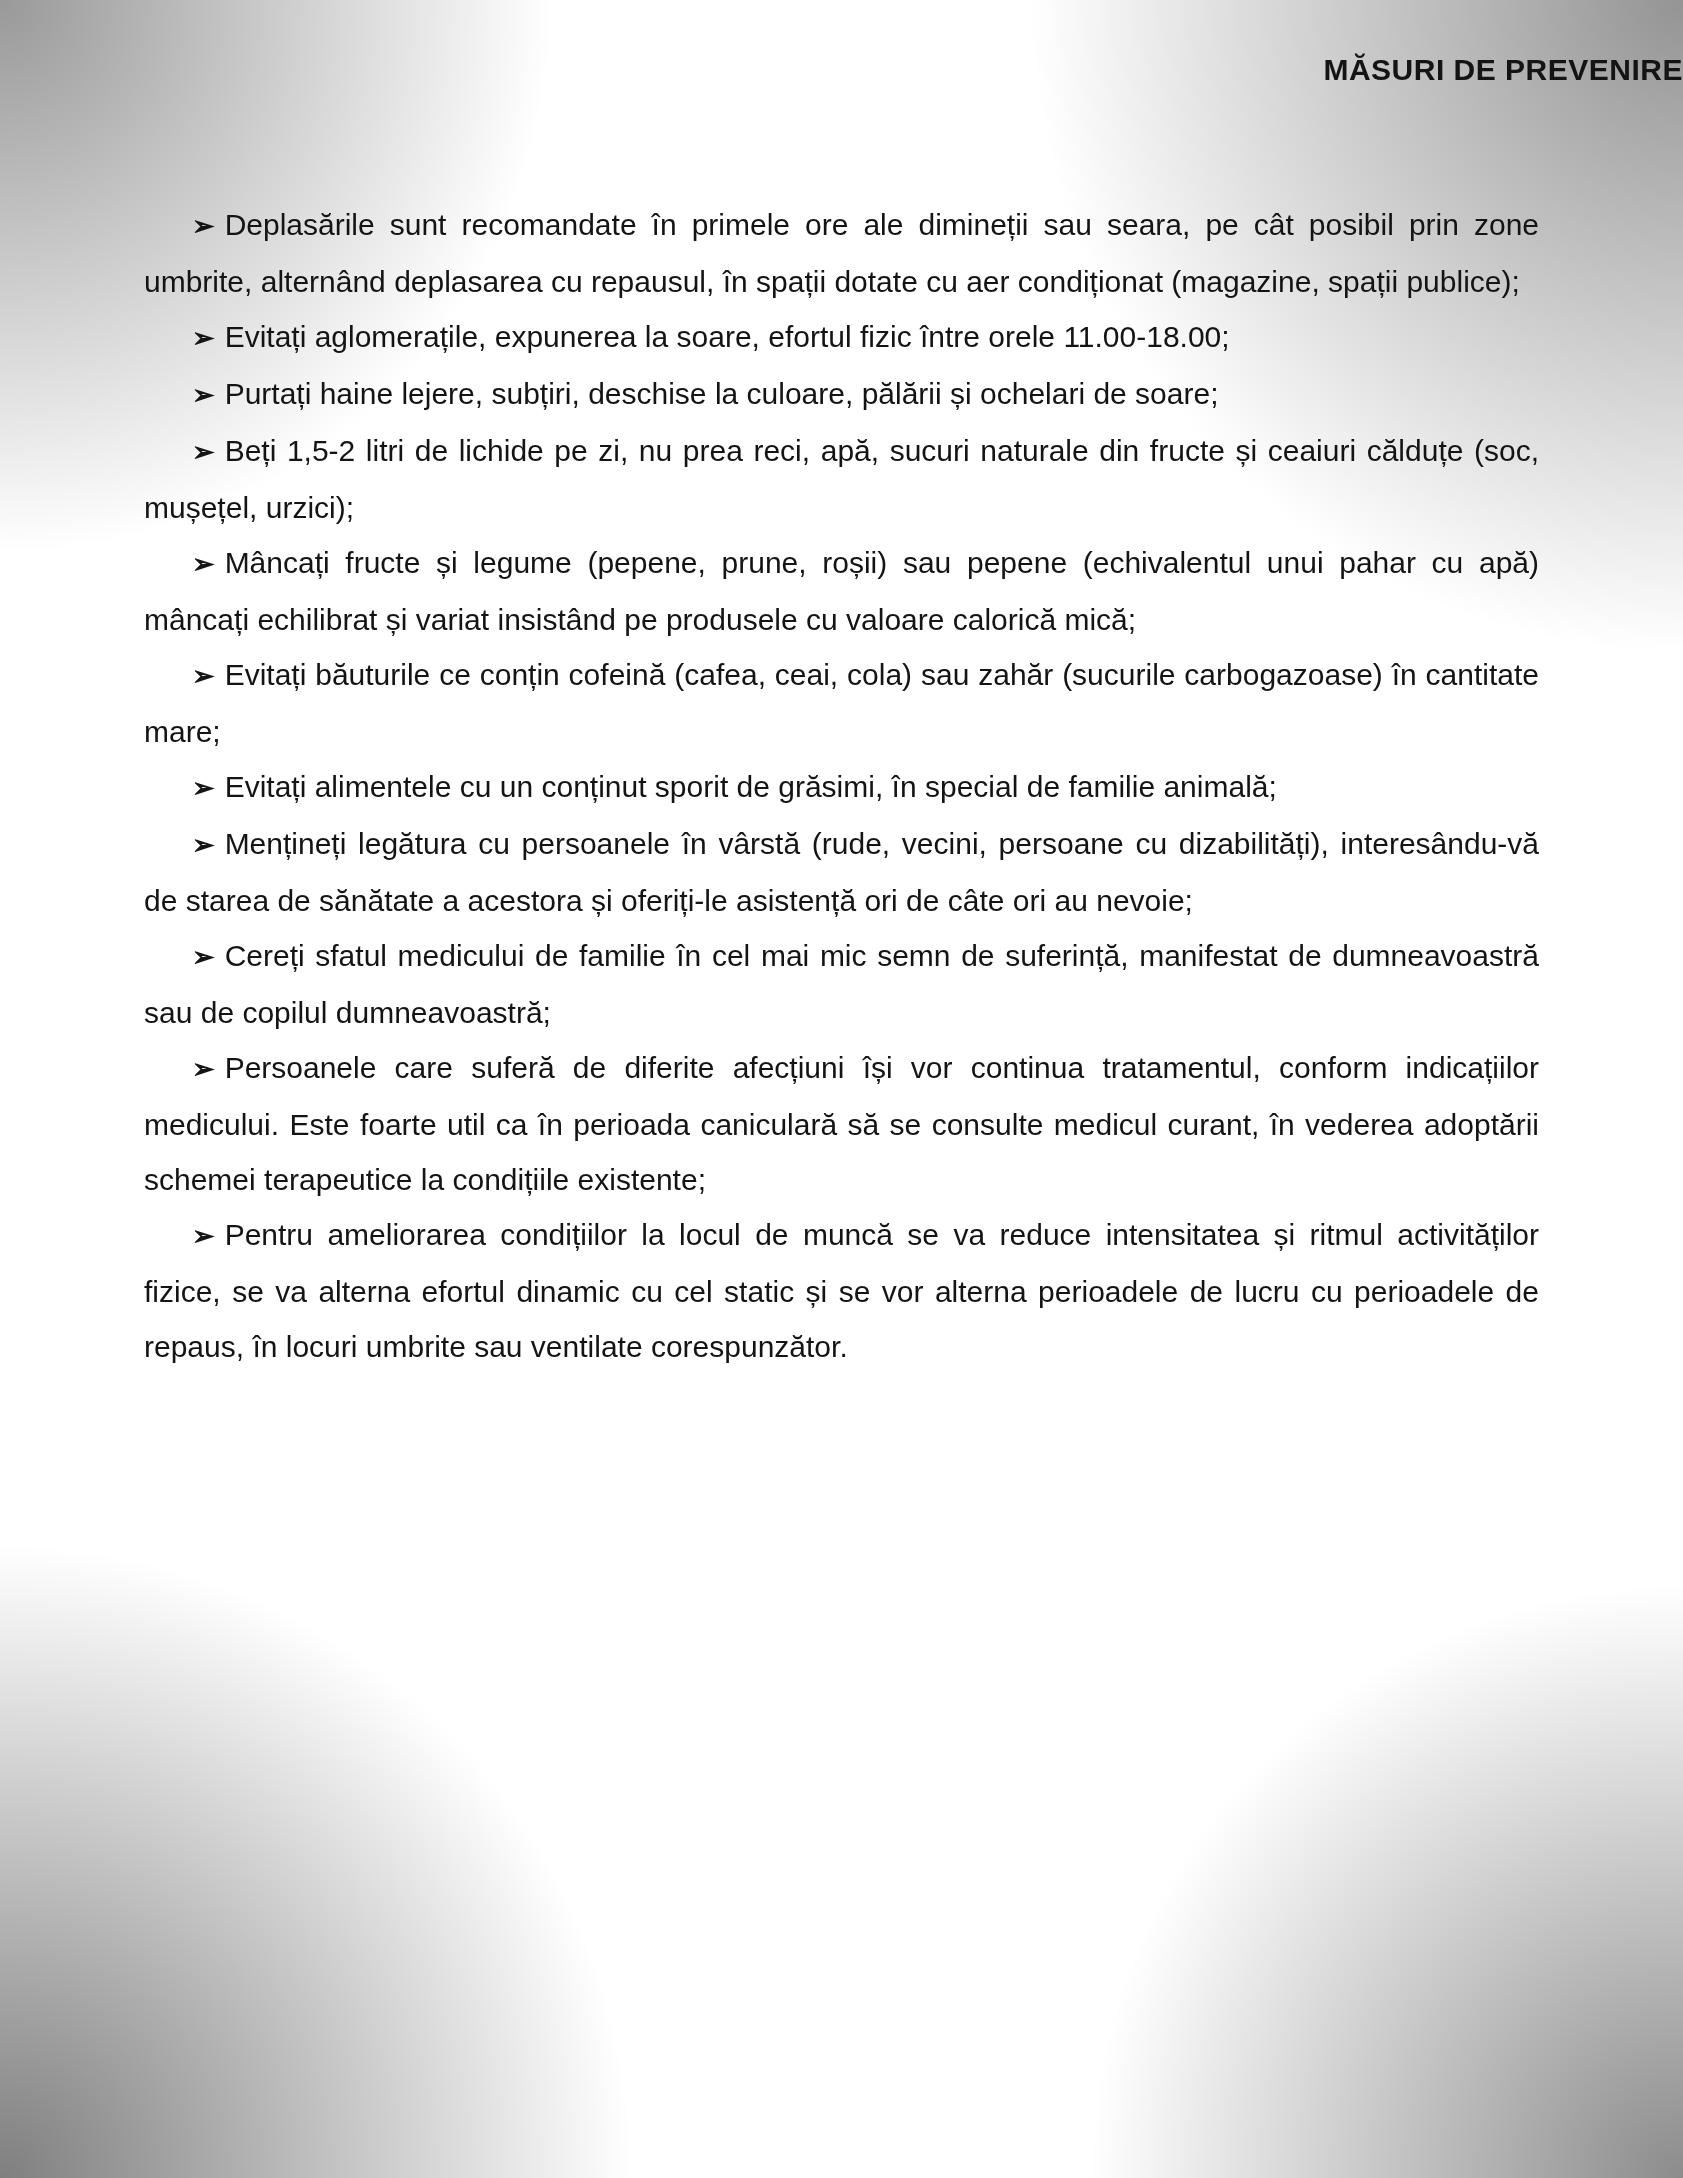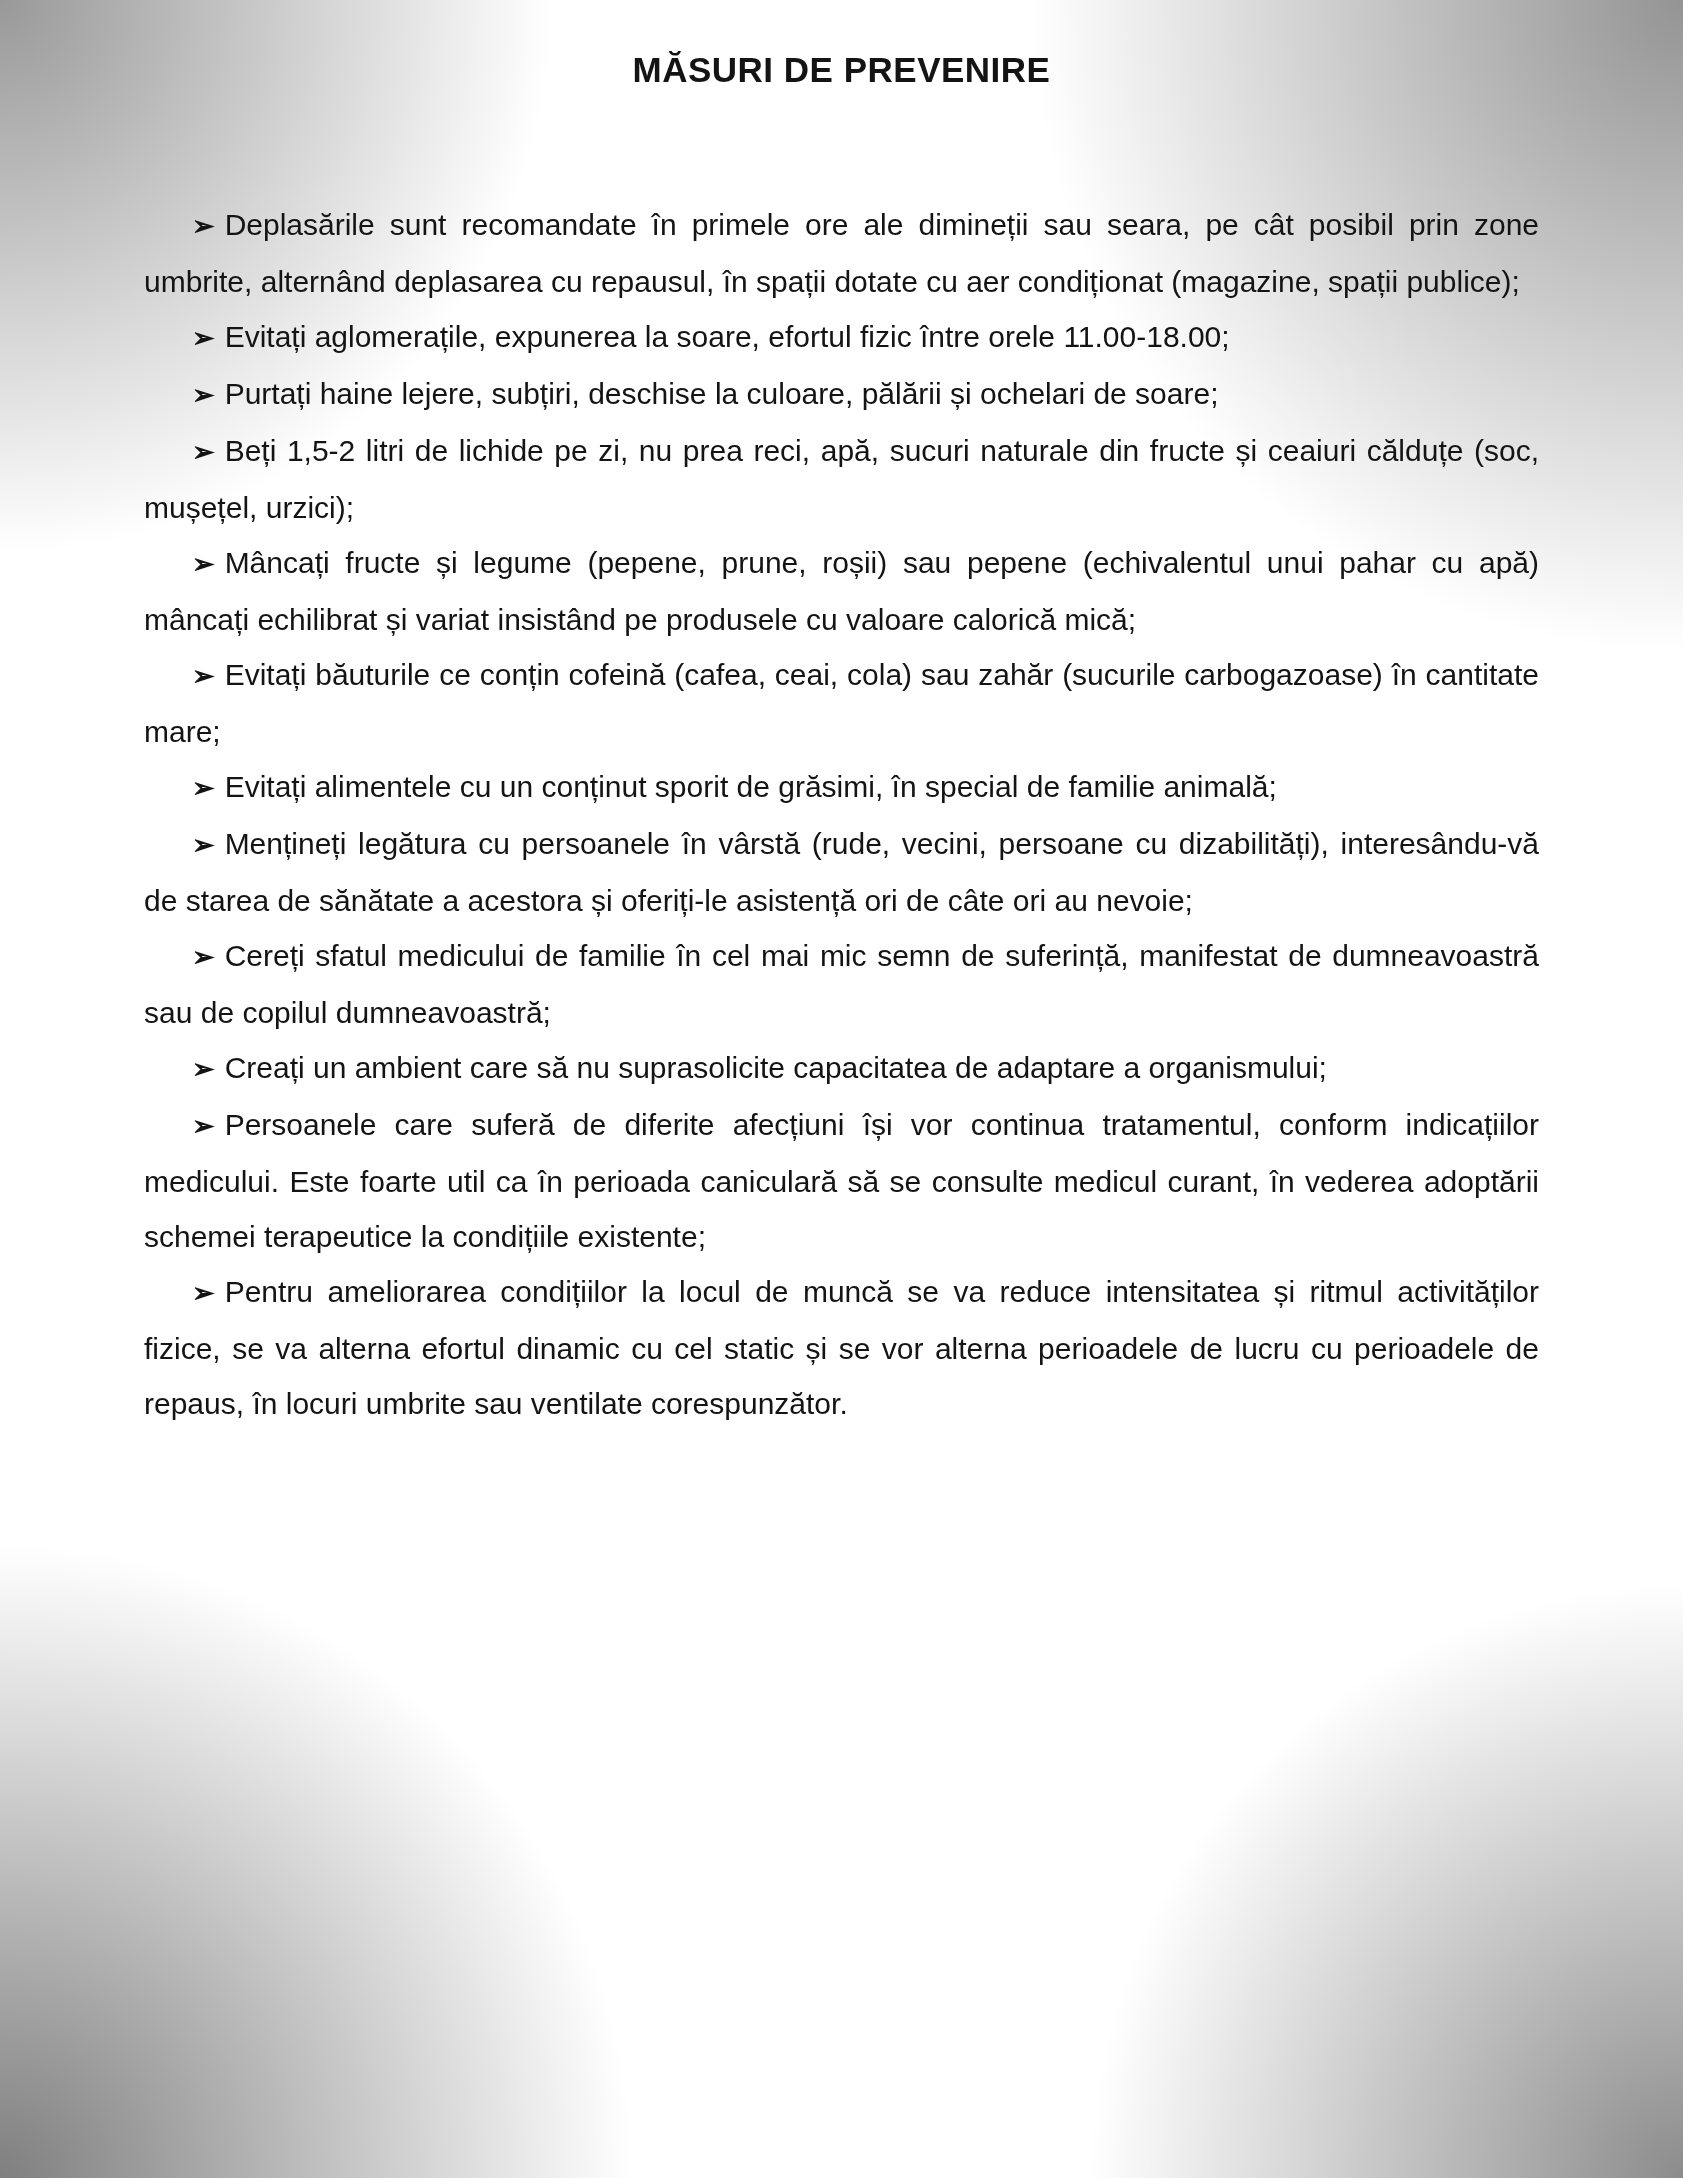--- a/index.html
+++ b/index.html
@@ -16,22 +16,22 @@
     background-image:
       radial-gradient(circle 554px at 0px 0px,      rgba(0,0,0,0.40), rgba(0,0,0,0) 100%),
       radial-gradient(circle 653px at 1683px 0px,   rgba(0,0,0,0.42), rgba(0,0,0,0) 100%),
       radial-gradient(circle 634px at 0px 2178px,   rgba(0,0,0,0.50), rgba(0,0,0,0) 100%),
       radial-gradient(circle 594px at 1683px 2178px,rgba(0,0,0,0.45), rgba(0,0,0,0) 100%);
     font-family: "Liberation Sans", sans-serif;
     color: #141414;
   }
   .title-block {
     padding-top: 42px;
-    text-align: center;
-    font-size: 35px;
+    text-align: right;
+    font-size: 30px;
     line-height: 56px;
     font-weight: bold;
     letter-spacing: 0.5px;
   }
   .content {
     margin: 99px 144px 0 144px;
     font-size: 30px;
     line-height: 55px;
     text-align: justify;
     text-justify: inter-word;
@@ -59,18 +59,17 @@
   <div class="content">
       <p class="measure"><span class="bullet">➢</span><span class="b">Deplasările</span><span> sunt recomandate </span><span class="b">în primele ore ale dimineții sau seara</span><span>, pe cât posibil prin zone umbrite, alternând deplasarea cu repausul, în spații dotate cu aer condiționat (magazine, spații publice);</span></p>
       <p class="measure"><span class="bullet">➢</span><span class="b">Evitați aglomerațile, expunerea la soare, efortul fizic</span><span> între orele 11.00-18.00;</span></p>
       <p class="measure"><span class="bullet">➢</span><span class="b">Purtați haine lejere</span><span>, subțiri, deschise la culoare, pălării și ochelari de soare;</span></p>
       <p class="measure"><span class="bullet">➢</span><span class="b">Beți 1,5-2 litri de lichide</span><span> pe zi, nu prea reci, apă, sucuri naturale din fructe și ceaiuri călduțe (soc, mușețel, urzici);</span></p>
       <p class="measure"><span class="bullet">➢</span><span class="b">Mâncați fructe și legume</span><span> (pepene, prune, roșii) </span><span class="b">sau pepene</span><span> (echivalentul unui pahar cu apă) mâncați echilibrat și variat insistând pe produsele cu valoare calorică mică;</span></p>
       <p class="measure"><span class="bullet">➢</span><span class="b">Evitați băuturile ce conțin cofeină</span><span> (cafea, ceai, cola) sau zahăr (sucurile carbogazoase) în cantitate mare;</span></p>
       <p class="measure"><span class="bullet">➢</span><span class="b">Evitați alimentele cu un conținut sporit de grăsimi</span><span>, în special de familie animală;</span></p>
       <p class="measure"><span class="bullet">➢</span><span class="b">Mențineți legătura cu persoanele în vârstă</span><span> (rude, vecini, persoane cu dizabilități), interesându-vă de starea de sănătate a acestora și oferiți-le asistență ori de câte ori au nevoie;</span></p>
       <p class="measure"><span class="bullet">➢</span><span class="b">Cereți sfatul medicului de familie</span><span> în cel mai mic semn de suferință, manifestat de dumneavoastră sau de copilul dumneavoastră;</span></p>
-      <p class="measure"><span class="bullet">➢</span><span>Creați un ambient care să nu suprasolicite capacitatea de adaptare a organismului;</span></p>
       <p class="measure"><span class="bullet">➢</span><span class="b">Persoanele care suferă</span><span> de diferite afecțiuni își vor continua tratamentul, conform indicațiilor medicului. Este foarte util ca în perioada caniculară să se consulte medicul curant, în vederea adoptării schemei terapeutice la condițiile existente;</span></p>
       <p class="measure"><span class="bullet">➢</span><span>Pentru ameliorarea condițiilor la locul de muncă se va reduce intensitatea și ritmul activităților fizice, </span><span class="b">se va alterna efortul dinamic cu cel static și se vor alterna perioadele de lucru cu perioadele de repaus</span><span>, în locuri umbrite sau ventilate corespunzător.</span></p>
     </div>
 </div>
 
 
 </body></html>

